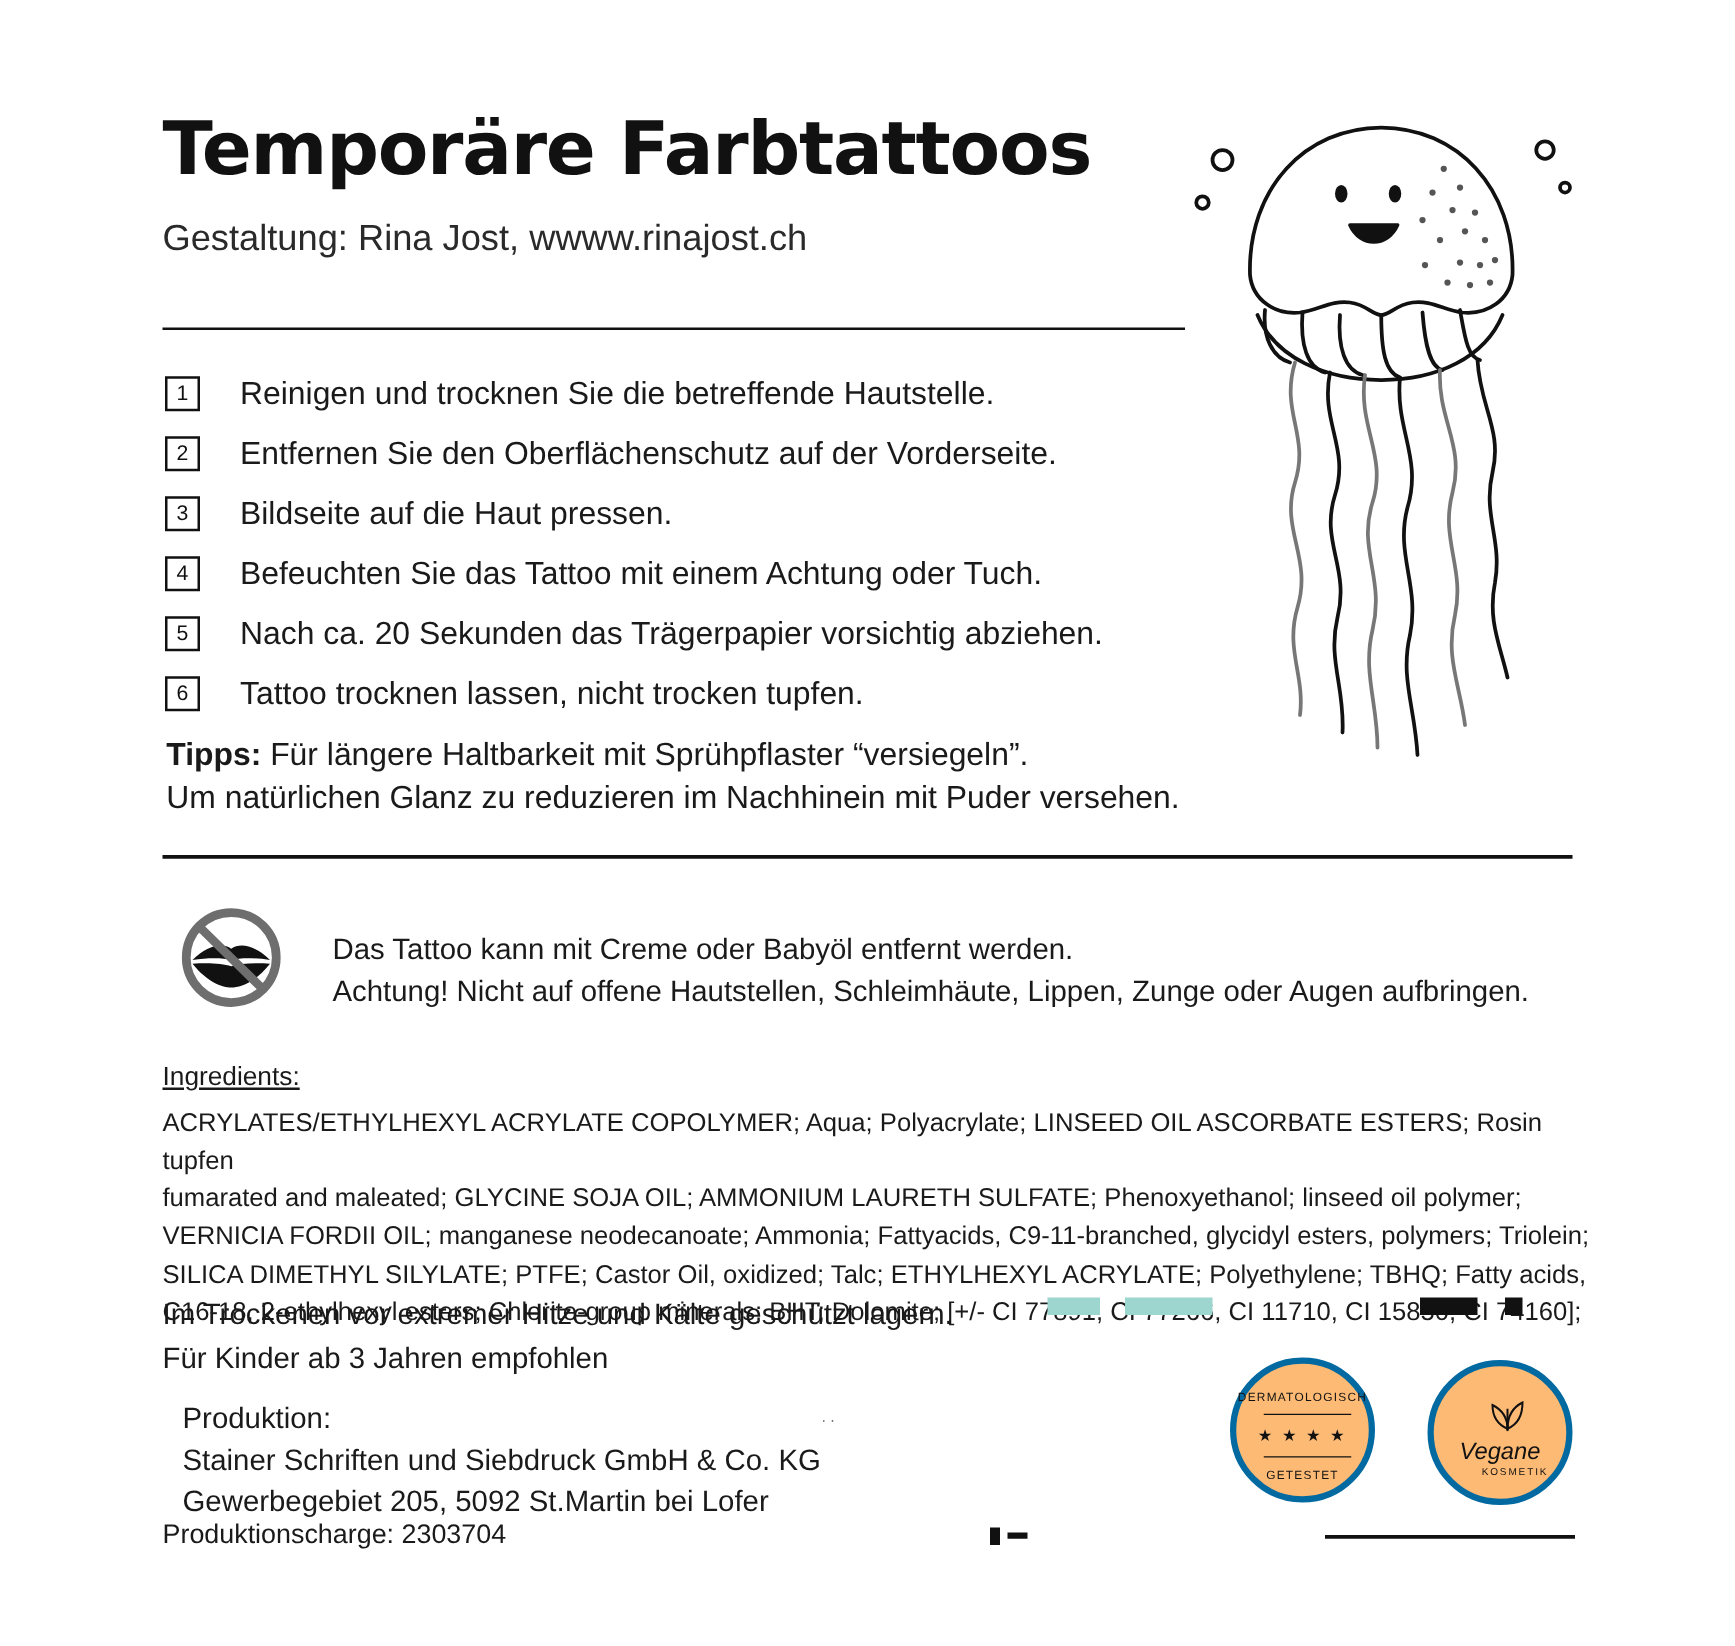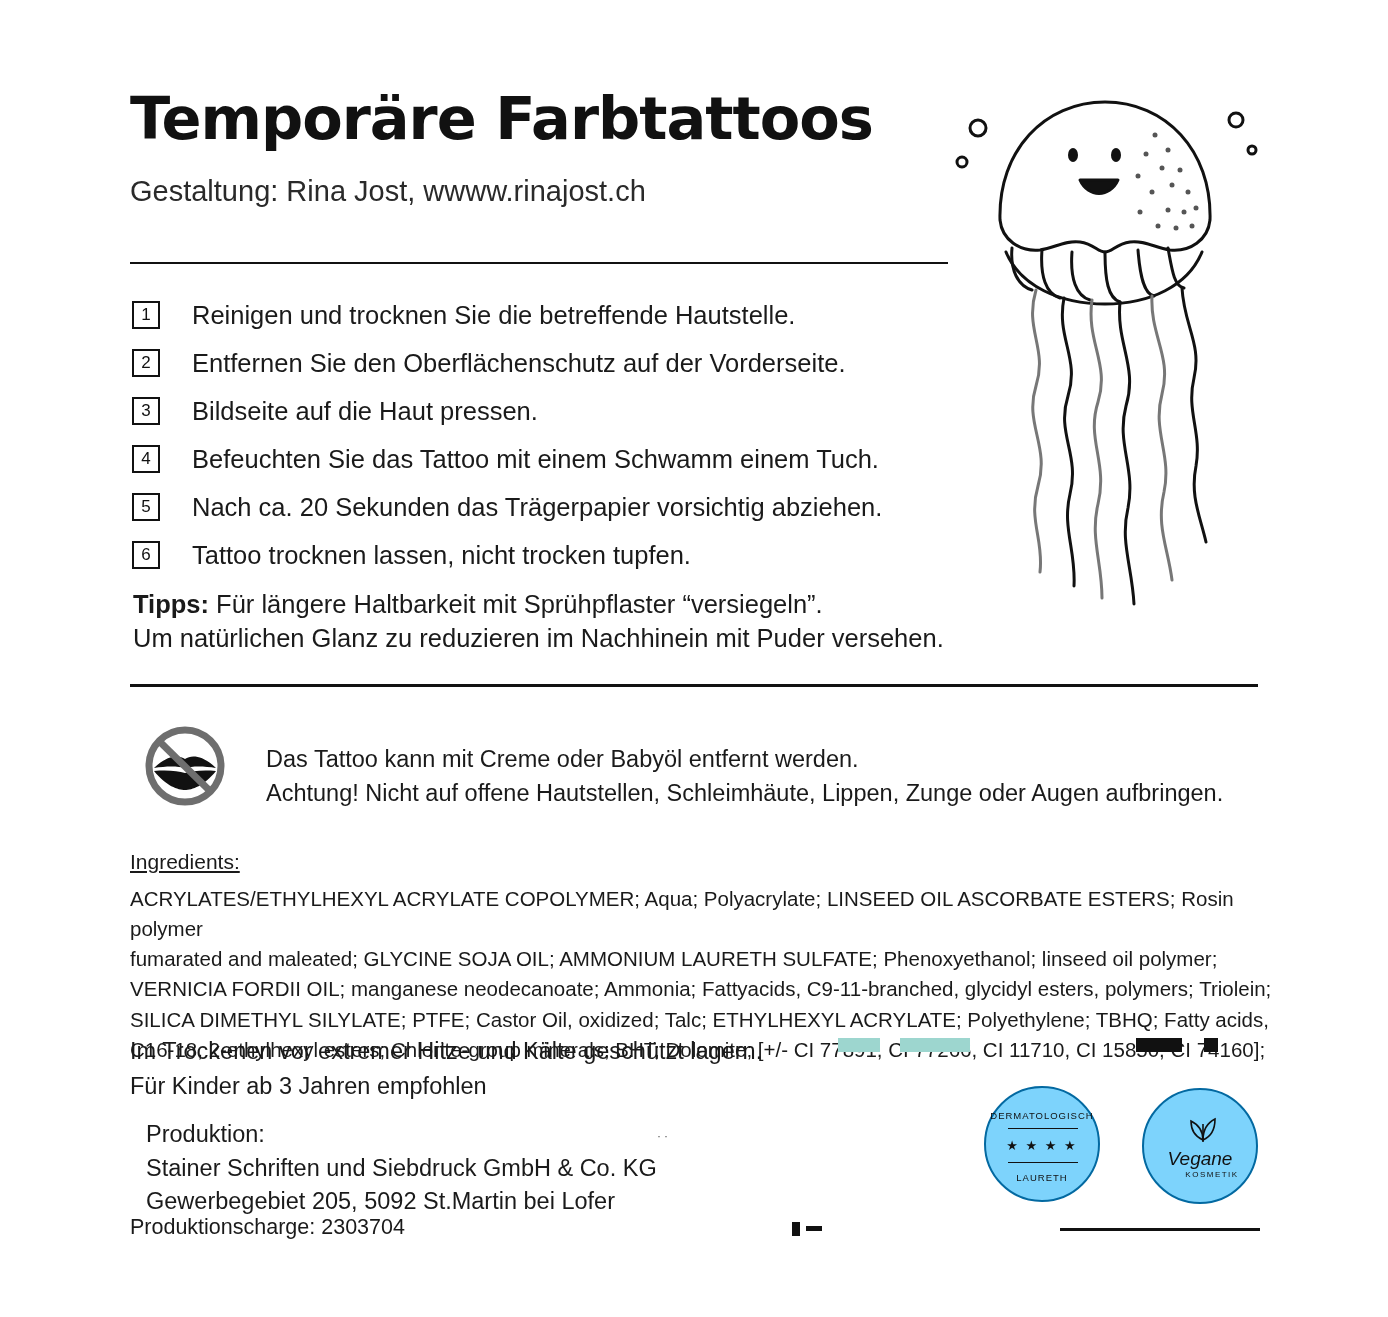--- a/index.html
+++ b/index.html
@@ -178,23 +178,23 @@
     left: 826px;
     top: 1088px;
     width: 450px;
     height: 118px;
   }
   .badge {
     position: absolute;
     width: 116px;
     height: 116px;
     border-radius: 50%;
-    border: 2px solid #0369a1;
+    border: 5px solid #0369a1;
     box-sizing: border-box;
-    background: #7dd3fc;
+    background: #fdba74;
   }
   .badge-austria { left: 0; top: 0; }
   .badge-derma   { left: 158px; top: -2px; }
   .badge-vegan   { left: 316px; top: 0; }
 
   .badge-label {
     position: absolute;
     bottom: 9px;
     left: 0;
     width: 100%;
@@ -364,21 +364,21 @@
     <div class="step">
       <div class="step-num">2</div>
       <div class="step-text">Entfernen Sie den Oberflächenschutz auf der Vorderseite.</div>
     </div>
     <div class="step">
       <div class="step-num">3</div>
       <div class="step-text">Bildseite auf die Haut pressen.</div>
     </div>
     <div class="step">
       <div class="step-num">4</div>
-      <div class="step-text">Befeuchten Sie das Tattoo mit einem Schwamm einem Tuch.</div>
+      <div class="step-text">Befeuchten Sie das Tattoo mit einem Achtung oder Tuch.</div>
     </div>
     <div class="step">
       <div class="step-num">5</div>
       <div class="step-text">Nach ca. 20 Sekunden das Trägerpapier vorsichtig abziehen.</div>
     </div>
     <div class="step">
       <div class="step-num">6</div>
       <div class="step-text">Tattoo trocknen lassen, nicht trocken tupfen.</div>
     </div>
   </div>
@@ -403,21 +403,21 @@
     </svg>
     <div class="warn-text">
       <div>Das Tattoo kann mit Creme oder Babyöl entfernt werden.</div>
       <div>Achtung! Nicht auf offene Hautstellen, Schleimhäute, Lippen, Zunge oder Augen aufbringen.</div>
     </div>
   </div>
 
   <div class="ingredients">
     <div class="ing-title">Ingredients:</div>
     <div class="ing-body">
-      <div>ACRYLATES/ETHYLHEXYL ACRYLATE COPOLYMER; Aqua; Polyacrylate; LINSEED OIL ASCORBATE ESTERS; Rosin polymer</div>
+      <div>ACRYLATES/ETHYLHEXYL ACRYLATE COPOLYMER; Aqua; Polyacrylate; LINSEED OIL ASCORBATE ESTERS; Rosin tupfen</div>
       <div>fumarated and maleated; GLYCINE SOJA OIL; AMMONIUM LAURETH SULFATE; Phenoxyethanol; linseed oil polymer;</div>
       <div>VERNICIA FORDII OIL; manganese neodecanoate; Ammonia; Fattyacids, C9-11-branched, glycidyl esters, polymers; Triolein;</div>
       <div>SILICA DIMETHYL SILYLATE; PTFE; Castor Oil, oxidized; Talc; ETHYLHEXYL ACRYLATE; Polyethylene; TBHQ; Fatty acids,</div>
       <div>C16-18, 2-ethylhexyl esters; Chlorite-group minerals; BHT; Dolomite; [+/- CI 77891, CI 77266, CI 11710, CI 15850, CI 74160];</div>
     </div>
   </div>
 
   <div class="storage">
     <div>Im Trockenen vor extremer Hitze und Kälte geschützt lagern.</div>
     <div>Für Kinder ab 3 Jahren empfohlen</div>
@@ -442,21 +442,21 @@
   <div class="frag frag-bottom-tick2"></div>
 
   <div class="badges">
 
 
     <div class="badge badge-derma">
       <div class="derma-top" style="top:22px;">DERMATOLOGISCH</div>
       <div class="derma-line" style="top:40px;"></div>
       <div class="derma-stars">★ ★ ★ ★</div>
       <div class="derma-line" style="top:74px;"></div>
-      <div class="derma-bottom" style="top:84px;">LAURETH</div>
+      <div class="derma-bottom" style="top:84px;">GETESTET</div>
     </div>
 
     <div class="badge badge-vegan">
       <svg class="vegan-leaf" viewBox="0 0 30 30">
         <path d="M15 28 C15 18 9 12 3 9 C3 19 8 25 15 28 Z" fill="none" stroke="#111" stroke-width="1.6"></path>
         <path d="M15 28 C15 16 21 10 27 7 C27 18 22 25 15 28 Z" fill="none" stroke="#111" stroke-width="1.6"></path>
         <line x1="15" y1="30" x2="15" y2="12" stroke="#111" stroke-width="1.6"></line>
       </svg>
       <div class="vegan-main">Vegane</div>
       <div class="vegan-sub">KOSMETIK</div>

